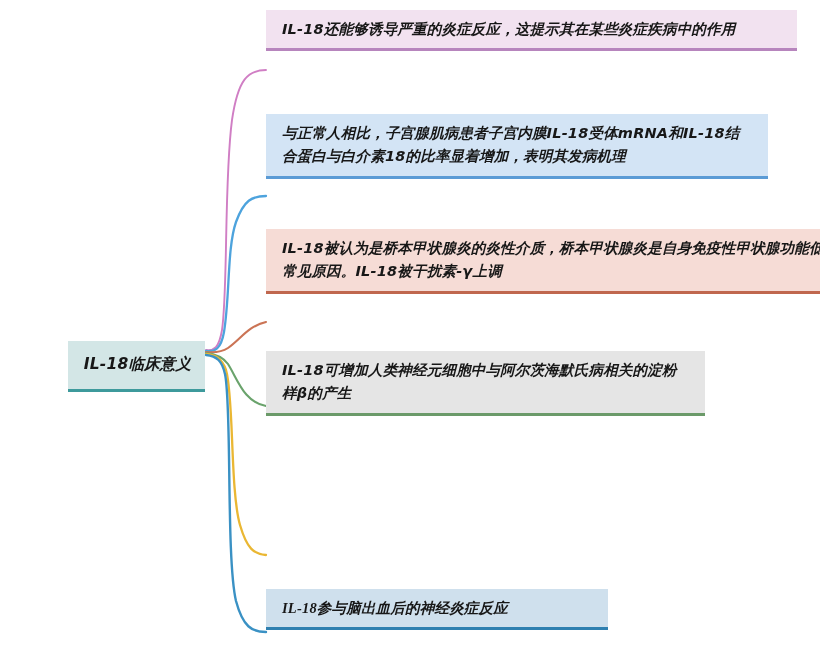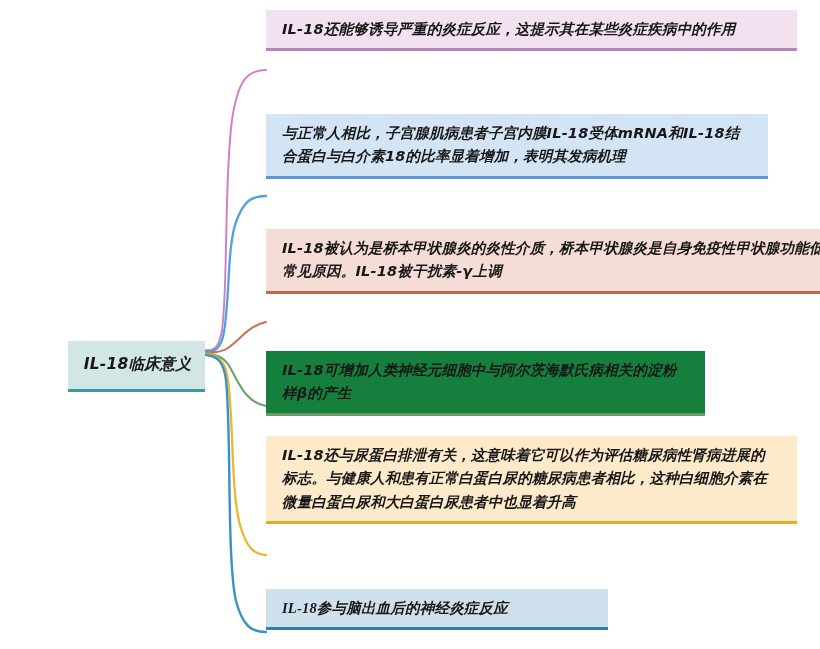--- a/index.html
+++ b/index.html
@@ -98,21 +98,21 @@
     left: 266px;
     top: 229px;
     width: 636px;
     background: #f6dcd6;
     border-bottom: 3px solid #c0674e;
   }
   #branch-3 {
     left: 266px;
     top: 351px;
     width: 439px;
-    background: #15803d;
+    background: #e5e5e5;
     border-bottom: 3px solid #6b9a69;
   }
   #branch-4 {
     left: 266px;
     top: 436px;
     width: 531px;
     background: #fdeacb;
     border-bottom: 3px solid #e0ae2b;
   }
   #branch-5 {
@@ -153,21 +153,18 @@
   </div>
 
   <div class="node branch" id="branch-2">
     <div class="node-inner">IL-18被认为是桥本甲状腺炎的炎性介质，桥本甲状腺炎是自身免疫性甲状腺功能低下的最常见原因。IL-18被干扰素-γ上调</div>
   </div>
 
   <div class="node branch" id="branch-3">
     <div class="node-inner">IL-18可增加人类神经元细胞中与阿尔茨海默氏病相关的淀粉样β的产生</div>
   </div>
 
-  <div class="node branch" id="branch-4">
-    <div class="node-inner">IL-18还与尿蛋白排泄有关，这意味着它可以作为评估糖尿病性肾病进展的标志。与健康人和患有正常白蛋白尿的糖尿病患者相比，这种白细胞介素在微量白蛋白尿和大白蛋白尿患者中也显着升高</div>
-  </div>
 
   <div class="node branch" id="branch-5">
     <div class="node-inner">IL-18参与脑出血后的神经炎症反应</div>
   </div>
 
 </div>
 
 </body></html>

